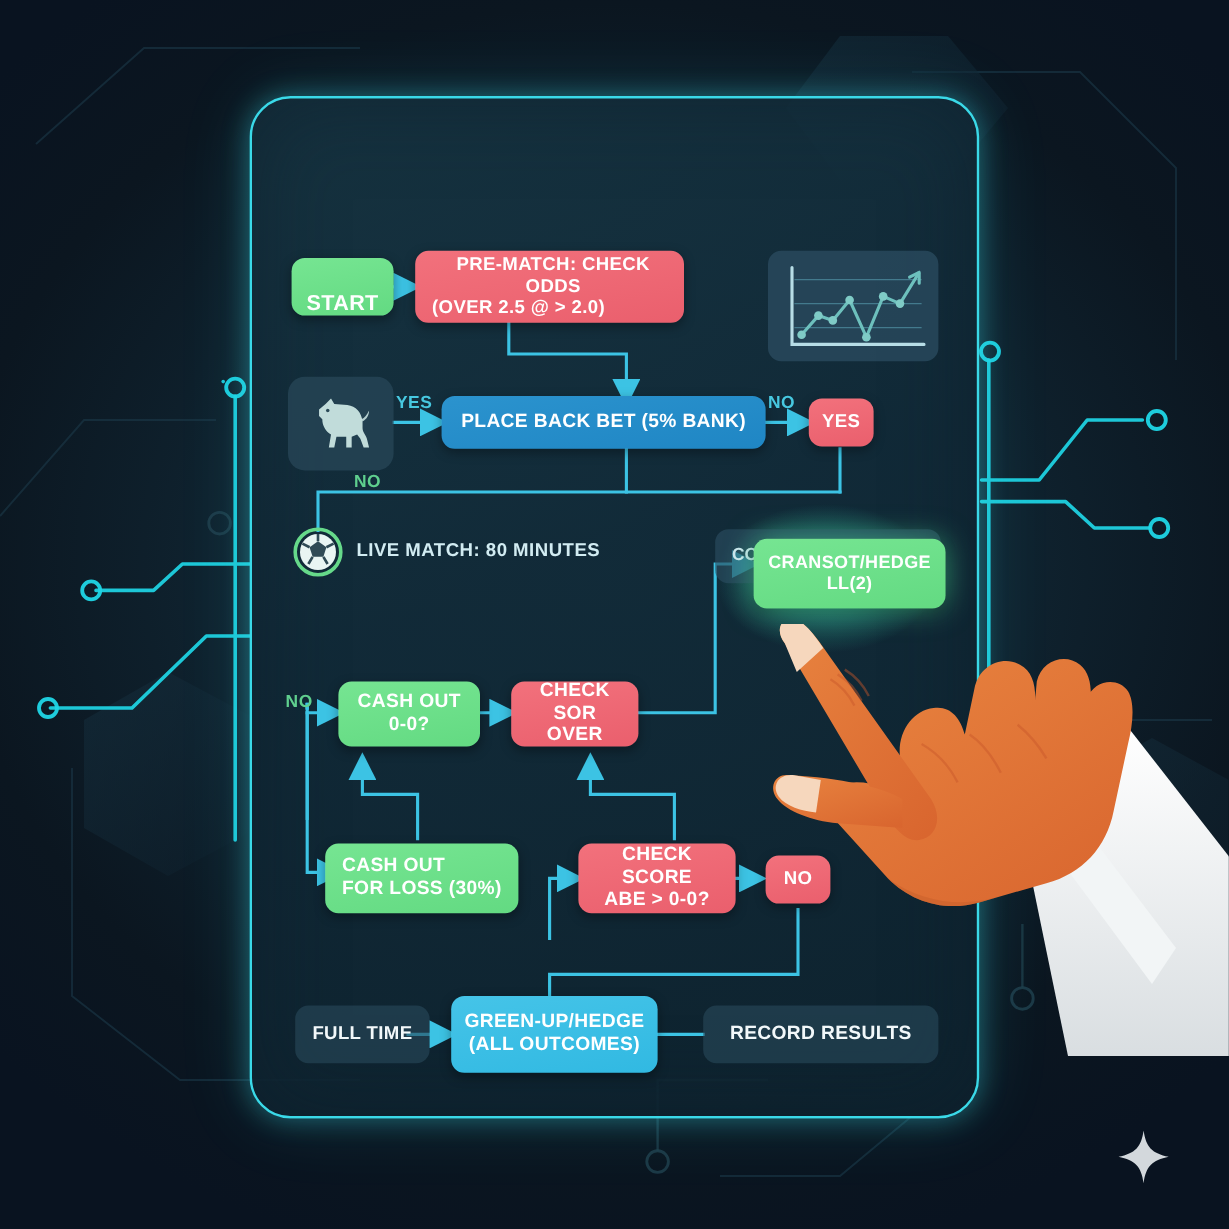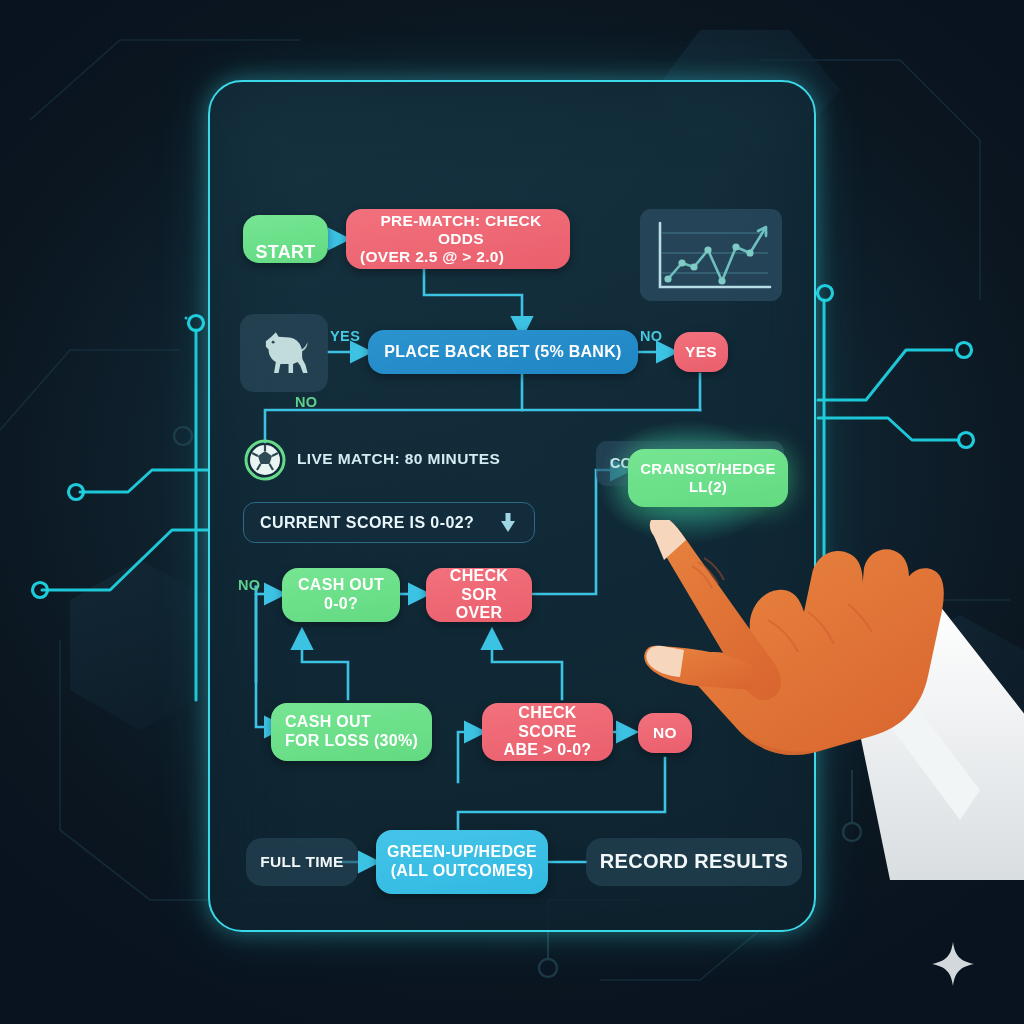--- a/index.html
+++ b/index.html
@@ -52,21 +52,21 @@
     color: #ffffff; line-height: 26px; margin-top: 3px; white-space: nowrap;
   }
   #close-btn {
     position: absolute; right: 6px; top: 6px; width: 34px; height: 34px;
     cursor: pointer;
   }
 
   
   .node {
     position: absolute;
-    border-radius: 16px;
+    border-radius: 11px;
     display: flex; align-items: center; justify-content: center;
     text-align: center;
     font-weight: bold;
     color: #ffffff;
     letter-spacing: .3px;
     line-height: 1.17;
     box-shadow: 0 3px 9px rgba(0,0,0,0.34);
     padding: 0 8px;
   }
   .n-green  { background: linear-gradient(170deg,#76e592,#63da82); }
@@ -312,29 +312,20 @@
       </div>
 
       <div id="co-card">
         <div id="co-label">CO</div>
         <div id="co-track">
           <div class="co-seg" style="left:0; width:78px;"></div>
           <div class="co-seg" style="left:104px; width:22px;"></div>
         </div>
       </div>
 
-      <div id="score-select">
-        <div id="score-text">CURRENT SCORE IS 0-02?</div>
-        <div id="score-caret">
-          <svg viewBox="0 0 16 20" width="16" height="20">
-            <rect x="5.5" y="0" width="5" height="8" fill="#9fd6e4"></rect>
-            <path d="M1 8 L15 8 L8 19 Z" fill="#9fd6e4"></path>
-          </svg>
-        </div>
-      </div>
 
       <div class="node n-green" style="left:418px; top:367px; width:160px; height:58px; font-size:15px; flex-direction:column;
                   box-shadow:0 0 24px rgba(80,235,160,0.55), 0 3px 9px rgba(0,0,0,0.3);">
         <span>CRANSOT/HEDGE</span>
         <span>LL(2)</span>
       </div>
 
       <span class="elabel lab-green" style="left:28px; top:495px;">NO</span>
 
       <div class="node n-green" style="left:72px; top:486px; width:118px; height:54px; font-size:16px; flex-direction:column;">
@@ -363,21 +354,21 @@
 
       <div class="node n-ghost" style="left:36px; top:756px; width:112px; height:48px; font-size:15.5px;">
         <span>FULL TIME</span>
       </div>
 
       <div class="node n-cyan" style="left:166px; top:748px; width:172px; height:64px; font-size:16px; flex-direction:column;">
         <span>GREEN-UP/HEDGE</span>
         <span>(ALL OUTCOMES)</span>
       </div>
 
-      <div class="node n-ghost" style="left:376px; top:756px; width:216px; height:48px; font-size:20px;">
+      <div class="node n-ghost" style="left:376px; top:756px; width:196px; height:48px; font-size:16px;">
         <span>RECORD RESULTS</span>
       </div>
 
     </div>
   </div>
 
   <svg id="hand" viewBox="0 0 400 360">
 
     <path d="M206 146 L300 86 L400 214 L400 360 L250 360 Z" fill="url(#cuffg)"></path>
     <path d="M206 146 L232 128 L340 270 L320 300 Z" fill="#f2f5f6"></path>

